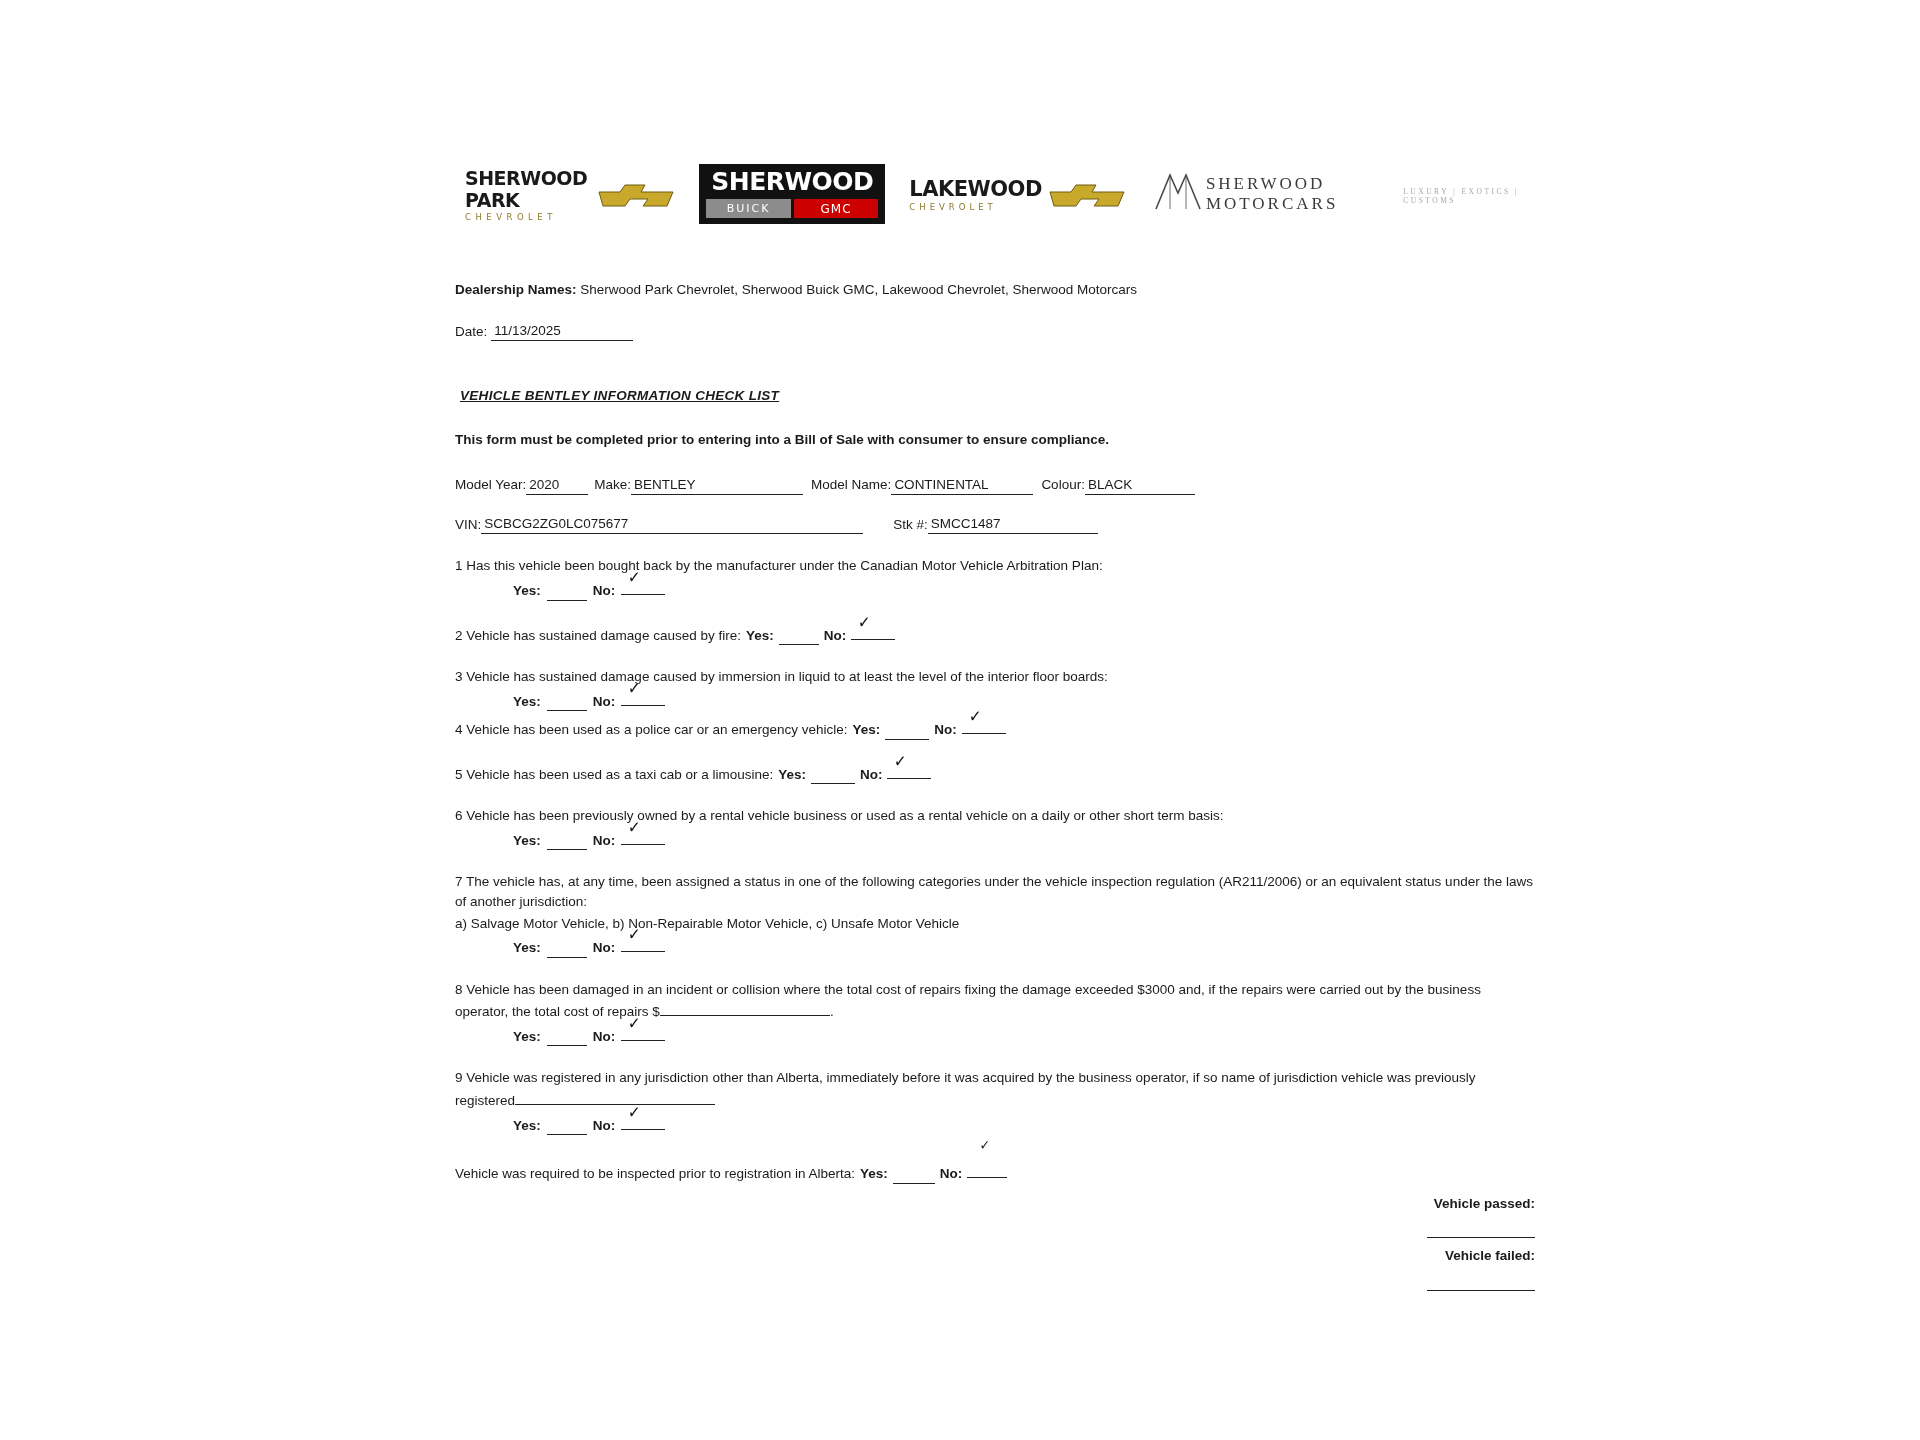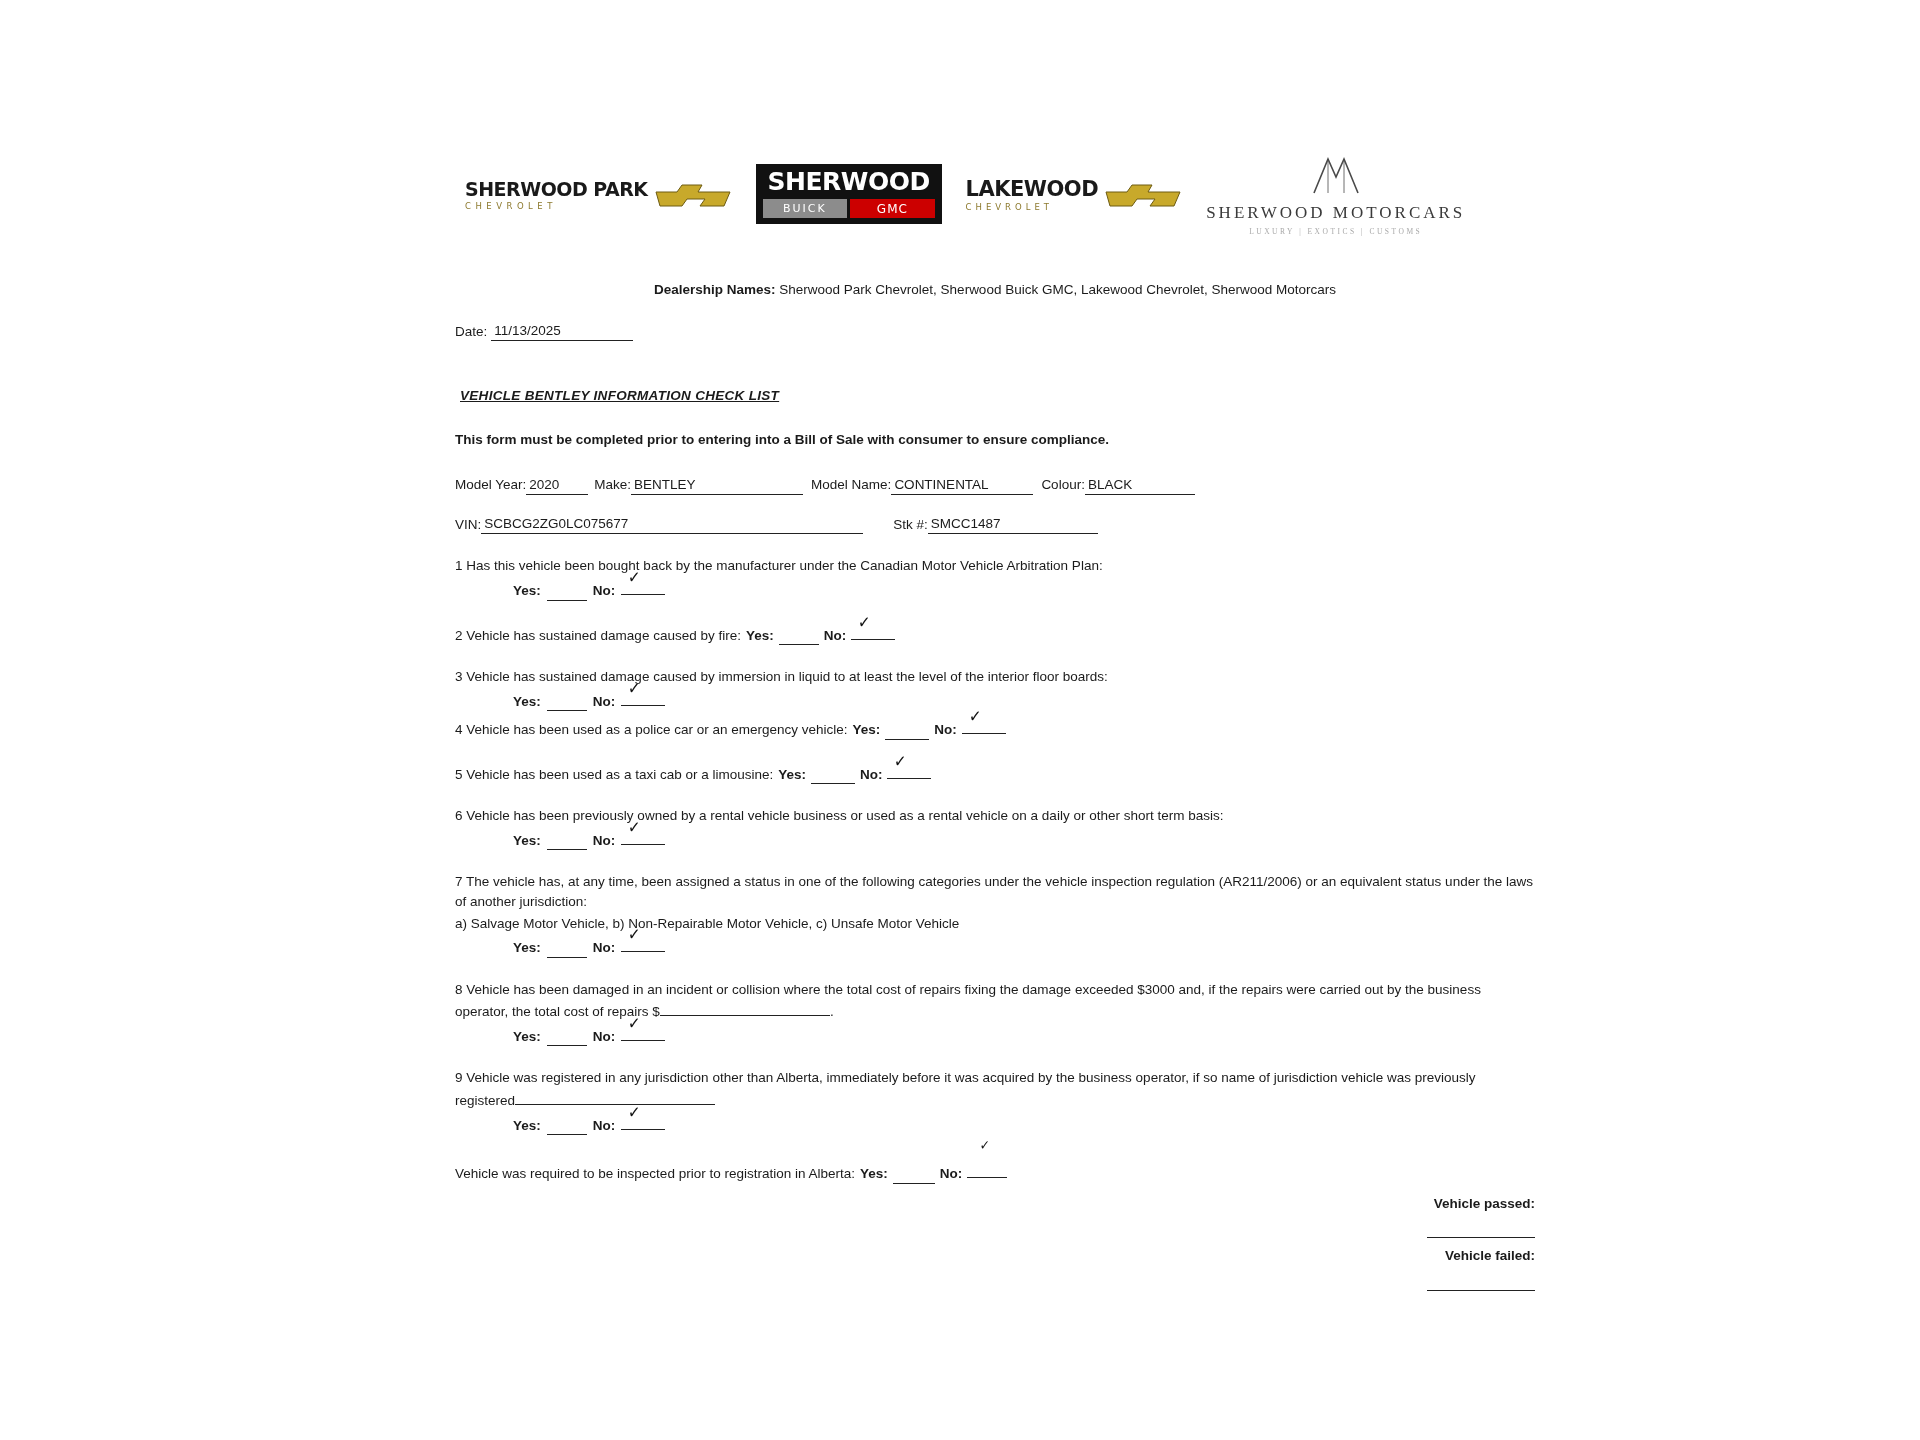--- a/index.html
+++ b/index.html
@@ -117,21 +117,21 @@
     font-family: "DejaVu Sans", sans-serif;
     font-size: 8.5px;
     letter-spacing: 4px;
     color: #8d7a2e;
     margin-top: 1px;
   }
 
   
   .smc {
     display: flex;
-    flex-direction: column;
+    flex-direction: row;
     align-items: center;
     justify-content: center;
     color: #2b2b2b;
   }
   .smc .mark { margin-bottom: 2px; }
   .smc .name {
     font-family: "Liberation Serif", serif;
     font-size: 17px;
     letter-spacing: 3px;
     color: #3a3a3a;
@@ -145,21 +145,21 @@
   }
 
   
   .doc {
     margin-top: 42px;
     font-size: 13.5px;
     line-height: 1.45;
     color: #1b1b1b;
   }
   .b { font-weight: bold; }
-  .dealer-line { margin-bottom: 22px; text-align: center; }
+  .dealer-line { margin-bottom: 22px; }
   .dealer-line .val { font-weight: normal; }
 
   .field-line { display: flex; align-items: flex-end; gap: 4px; margin-bottom: 6px; }
   .lbl { white-space: nowrap; }
   .blank {
     border-bottom: 1px solid #222;
     display: inline-block;
     min-height: 17px;
     line-height: 17px;
     font-size: 13.5px;

